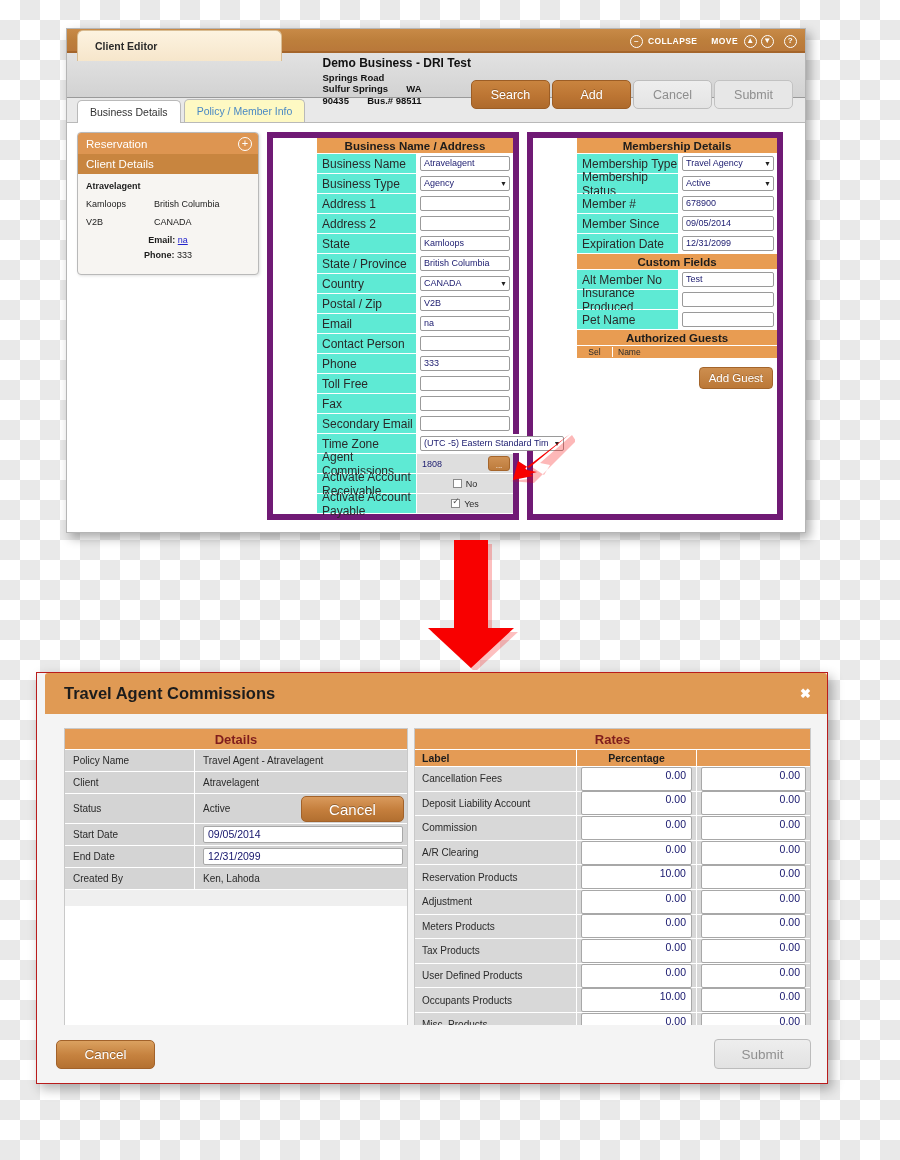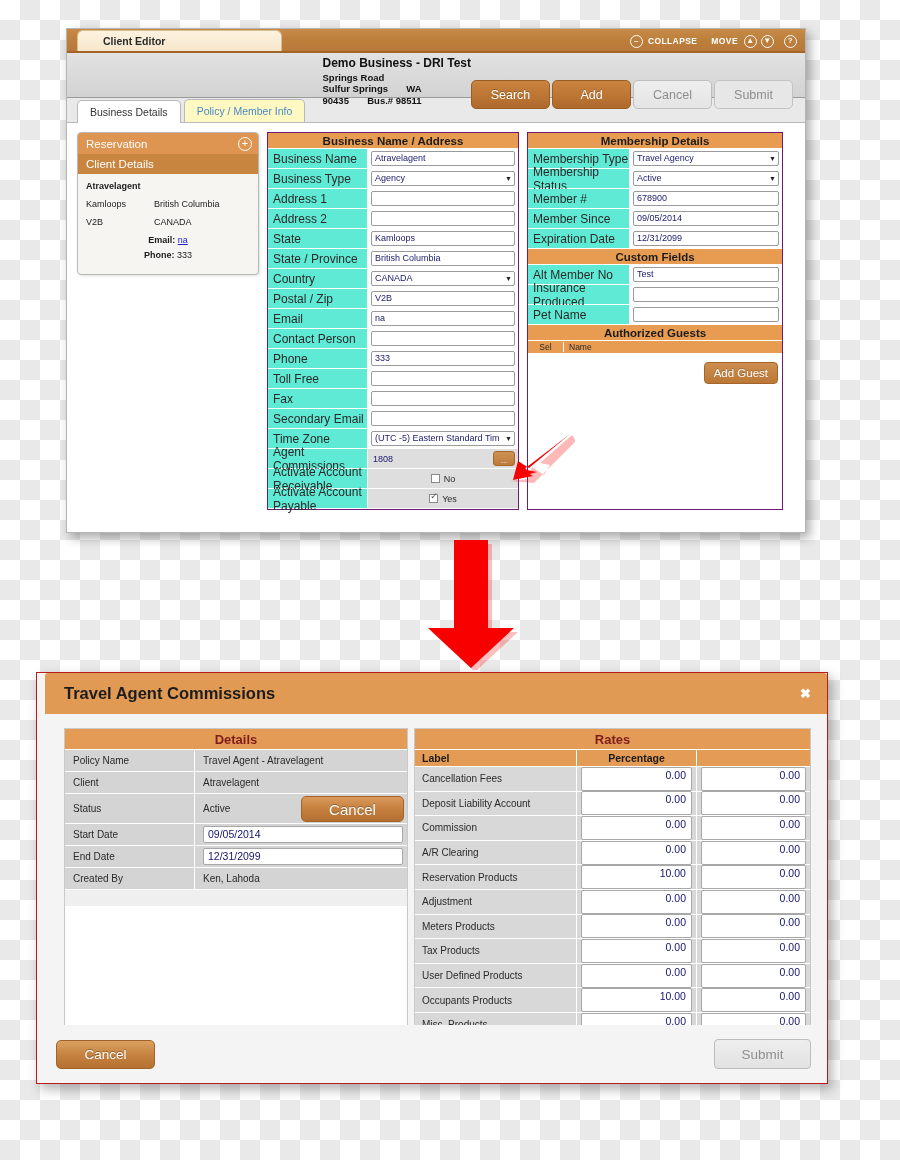--- a/index.html
+++ b/index.html
@@ -26,26 +26,26 @@
     box-shadow: 4px 5px 10px rgba(0,0,0,0.33);
   }
   .ce-titlebar {
     height: 24px;
     background: linear-gradient(to bottom, #c88a47 0%, #bd7f3c 50%, #b9783a 100%);
     border-bottom: 2px solid #a4652b;
     position: relative;
   }
   .ce-tabchip {
     position: absolute; left: 10px; top: 1px;
-    height: 21px; width: 205px;
+    height: 31px; width: 205px;
     background: linear-gradient(to bottom, #fdf3e0 0%, #f6e6cb 100%);
     border-top-left-radius: 6px; border-top-right-radius: 6px;
     border: 1px solid #d9bd93; border-bottom: none;
     display: flex; align-items: center;
-    padding-left: 25px;
+    padding-left: 17px;
     font-size: 10.5px; font-weight: bold; color: #2b2b2b;
   }
   .ce-tbright {
     position: absolute; right: 8px; top: 0; height: 24px;
     display: flex; align-items: center; gap: 4px;
     color: #ffffff; font-size: 8.5px; font-weight: bold; letter-spacing: .4px;
   }
   .circ {
     width: 13px; height: 13px; border-radius: 50%;
     border: 1.4px solid #ffffff;
@@ -133,21 +133,21 @@
   }
   .res-content { padding: 7px 8px 9px 8px; font-size: 9px; color: #1c1c1c; }
   .res-content .name { font-weight: bold; margin-bottom: 8px; }
   .res-row { display: flex; margin-bottom: 8px; }
   .res-row .c1 { width: 68px; }
   .res-center { text-align: center; margin-bottom: 5px; }
   .res-center b { font-weight: bold; }
   .res-center a { color: #2222cc; }
 
   
-  .form-col { border: 1px solid #701a75; background: #ffffff; }
+  .form-col { border: 6px solid #701a75; background: #ffffff; padding-left: 44px; }
   .col-mid { width: 252px; }
   .col-right { width: 256px; }
 
   .sect-head {
     background: #e89c52;
     color: #1c1c1c; font-weight: bold;
     font-size: 11.5px; text-align: center;
     height: 16px; line-height: 16px;
     border-bottom: 1px solid #ffffff;
   }

